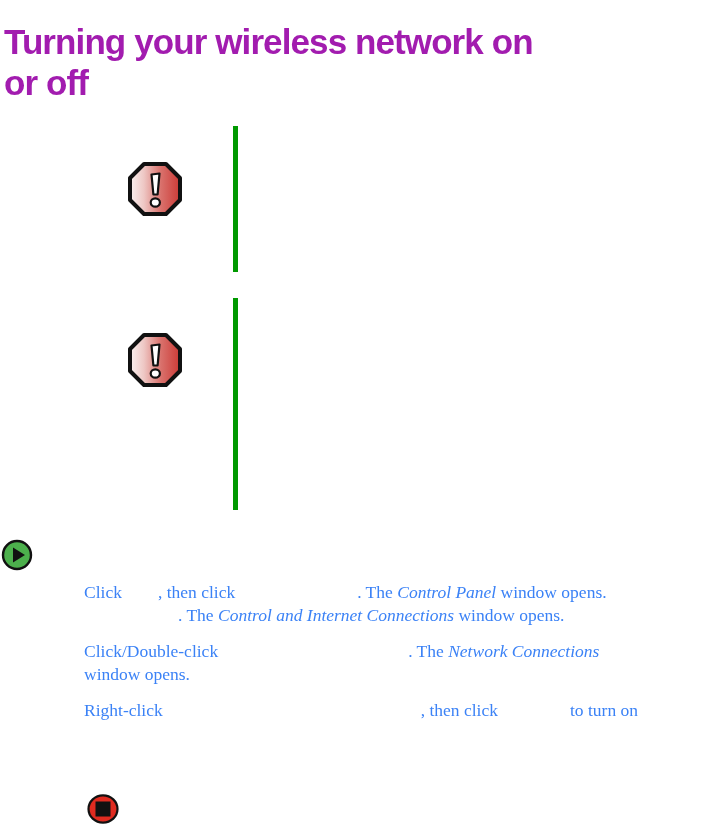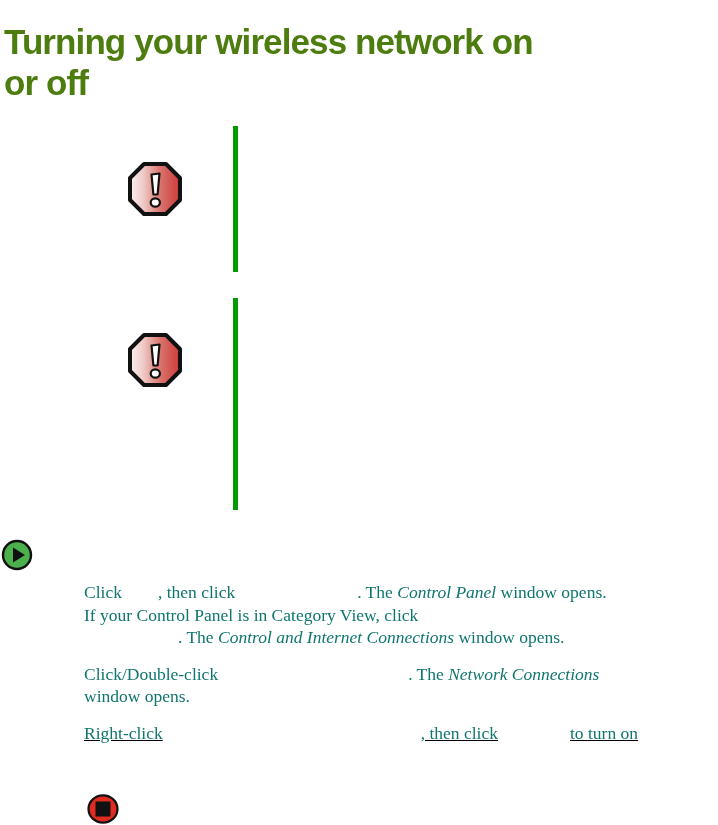--- a/index.html
+++ b/index.html
@@ -22,21 +22,21 @@
   .page-title {
     position: absolute;
     left: 4px;
     top: -2px;
     width: 714px;
     font-family: "Liberation Sans Narrow", "Liberation Sans", "DejaVu Sans", sans-serif;
     font-weight: bold;
     font-size: 35px;
     line-height: 41px;
     letter-spacing: -0.9px;
-    color: #4d7c0f;
+    color: #a21caf;
     white-space: pre-line;
   }
 
   
   .note-block {
     position: absolute;
   }
   .note-rule {
     position: absolute;
     width: 5px;
@@ -70,21 +70,21 @@
     width: 634px;
   }
   .step {
     position: relative;
     margin-bottom: 14px;
   }
   .step-text {
     font-family: "Liberation Serif", "DejaVu Serif", serif;
     font-size: 17.5px;
     line-height: 22.5px;
-    color: #0f766e;
+    color: #3b82f6;
   }
   .step-line {
     display: block;
     white-space: pre;
   }
   .step-line em {
     font-style: italic;
   }
   
   .gap {
@@ -168,33 +168,32 @@
   <svg viewBox="0 0 32 32" xmlns="http://www.w3.org/2000/svg">
     <circle cx="16" cy="16" r="14" fill="#4cb04c" stroke="#111111" stroke-width="2.4"></circle>
     <polygon points="12,8.5 24,16 12,23.5" fill="#111111"></polygon>
   </svg>
 </span>
 
 <div class="steps">
   <div class="step">
     <div class="step-text">
         <span class="step-line">Click<span class="gap" style="width: 36px;"></span>, then click<span class="gap" style="width: 122px;"></span>. The <em>Control Panel</em> window opens.</span>
-        <span class="step-line">If your Control Panel is in Category View, click</span>
         <span class="step-line"><span class="gap" style="width: 94px;"></span>. The <em>Control and Internet Connections</em> window opens.</span>
       </div>
   </div>
 
   <div class="step" style="margin-top:4px;">
     <div class="step-text">
         <span class="step-line">Click/Double-click<span class="gap" style="width: 190px;"></span>. The <em>Network Connections</em></span>
         <span class="step-line">window opens.</span>
       </div>
   </div>
 
-  <div class="step" style="margin-top:4px;text-decoration:underline;">
+  <div class="step" style="margin-top:4px;">
     <div class="step-text">
         <span class="step-line">Right-click<span class="gap" style="width: 258px;"></span>, then click<span class="gap" style="width: 72px;"></span>to turn on</span>
       </div>
   </div>
 </div>
 
 <span class="stop-icon">
   <svg viewBox="0 0 32 30" xmlns="http://www.w3.org/2000/svg">
     <ellipse cx="16" cy="15" rx="14.5" ry="13.6" fill="#e02b20" stroke="#111111" stroke-width="2.2"></ellipse>
     <rect x="8.5" y="7.5" width="15" height="15" fill="#111111"></rect>

